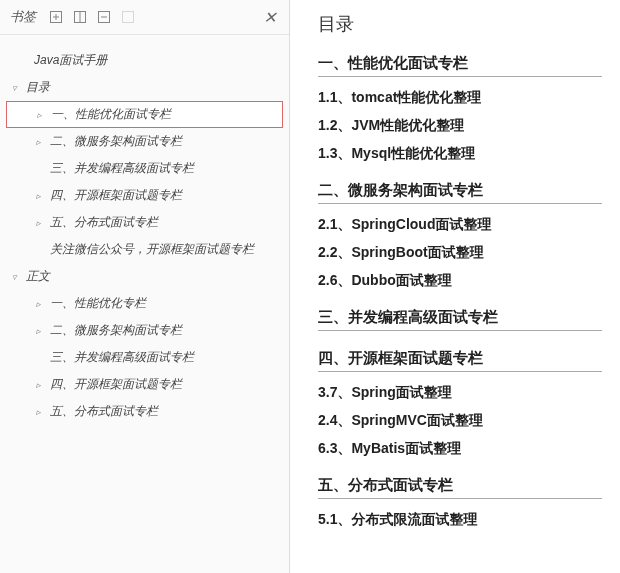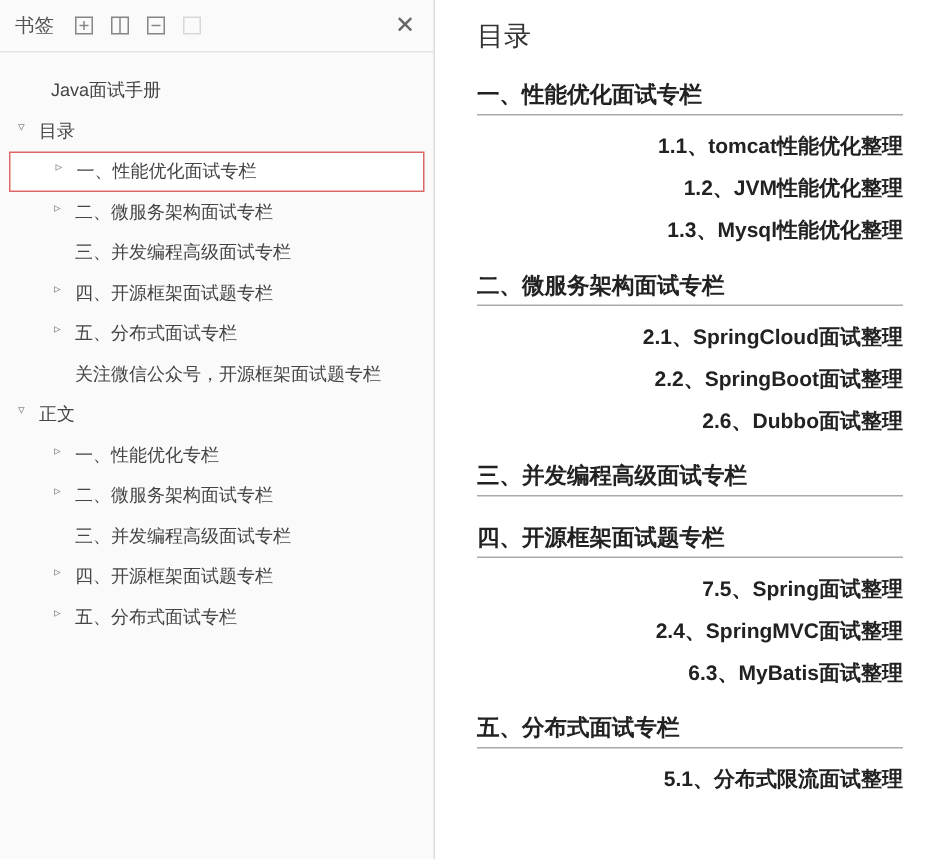--- a/index.html
+++ b/index.html
@@ -12,20 +12,21 @@
   display: flex;
   background: #fff;
   overflow: hidden;
 }
 .sidebar {
   width: 290px;
   border-right: 1px solid #ddd;
   background: #fafafa;
   display: flex;
   flex-direction: column;
+  font-style: italic;
 }
 .sidebar-header {
   display: flex;
   align-items: center;
   padding: 8px 10px;
   border-bottom: 1px solid #e5e5e5;
 }
 .sidebar-title {
   font-size: 13px;
   color: #555;
@@ -55,20 +56,21 @@
   justify-content: center;
   color: #666;
   font-size: 16px;
 }
 .tree {
   padding: 12px 6px 6px 6px;
   overflow-y: auto;
 }
 .tree-item {
   display: flex;
+  align-items: center;
   padding: 5px 2px;
   font-size: 12px;
   color: #444;
   cursor: pointer;
   white-space: nowrap;
 }
 .tree-item.lvl0 { padding-left: 14px; }
 .tree-item.lvl1 { padding-left: 6px; }
 .tree-item.lvl2 { padding-left: 30px; }
 .tree-item .arrow {
@@ -111,21 +113,20 @@
   padding-bottom: 3px;
   margin-top: 18px;
   margin-bottom: 12px;
 }
 .c-section.first { margin-top: 0; }
 .c-sub {
   font-size: 14px;
   font-weight: bold;
   color: #222;
   margin: 10px 0;
-  text-align: right;
 }
 </style>
 </head>
 <body>
 
 <div class="sidebar">
   <div class="sidebar-header">
     <span class="sidebar-title">书签</span>
     <div class="toolbar-icons">
       <span class="tb-icon">
@@ -221,19 +222,19 @@
       <div class="c-section first">一、性能优化面试专栏</div>
       <div class="c-sub">1.1、tomcat性能优化整理</div>
       <div class="c-sub">1.2、JVM性能优化整理</div>
       <div class="c-sub">1.3、Mysql性能优化整理</div>
       <div class="c-section">二、微服务架构面试专栏</div>
       <div class="c-sub">2.1、SpringCloud面试整理</div>
       <div class="c-sub">2.2、SpringBoot面试整理</div>
       <div class="c-sub">2.6、Dubbo面试整理</div>
       <div class="c-section">三、并发编程高级面试专栏</div>
       <div class="c-section">四、开源框架面试题专栏</div>
-      <div class="c-sub">7.5、Spring面试整理</div>
+      <div class="c-sub">3.7、Spring面试整理</div>
       <div class="c-sub">2.4、SpringMVC面试整理</div>
       <div class="c-sub">6.3、MyBatis面试整理</div>
       <div class="c-section">五、分布式面试专栏</div>
       <div class="c-sub">5.1、分布式限流面试整理</div>
     </div>
 </div>
 
 </body></html>

